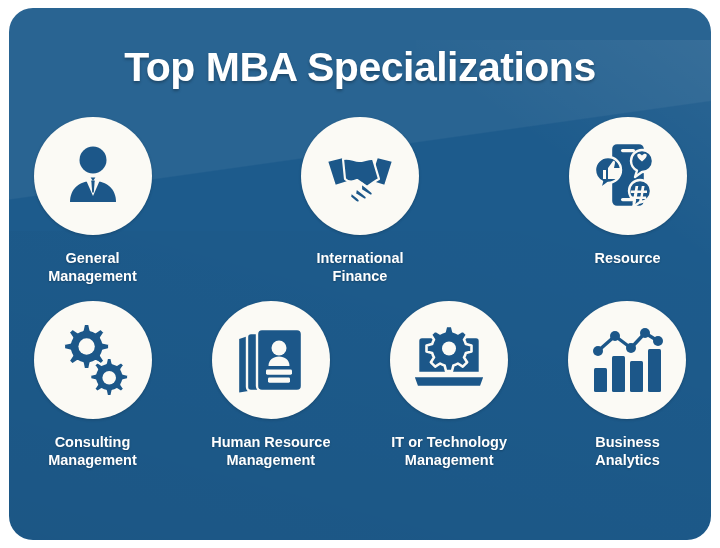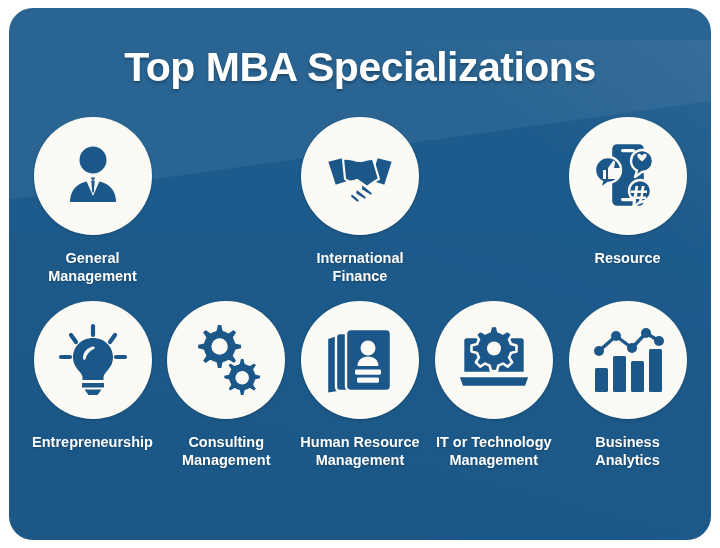--- a/index.html
+++ b/index.html
@@ -172,37 +172,20 @@
         </div>
         <div class="cell-label">Resource</div>
       </div>
 
 
 
     </div>
 
     <div class="row">
 
-      <div class="cell">
-        <div class="disc">
-          <svg width="76" height="76" viewBox="0 0 76 76">
-            <g stroke="#1c5789" stroke-width="4.2" stroke-linecap="round">
-              <line x1="38" y1="4" x2="38" y2="13"></line>
-              <line x1="16" y1="13" x2="21" y2="20"></line>
-              <line x1="60" y1="13" x2="55" y2="20"></line>
-              <line x1="6" y1="35" x2="15" y2="35"></line>
-              <line x1="70" y1="35" x2="61" y2="35"></line>
-            </g>
-            <path d="M38 16 c-11.5 0-20 8.6-20 19.3 0 7.2 3.8 11.2 6.6 14.5 1.8 2.1 2.9 3.6 2.9 6.2 v2 h21 v-2 c0-2.6 1.1-4.1 2.9-6.2 2.8-3.3 6.6-7.3 6.6-14.5 C58 24.6 49.5 16 38 16 z" fill="#1c5789"></path>
-            <path d="M27 61 h22 v4.5 h-22 z M29.5 67.5 h17 l-4 5.5 h-9 z" fill="#1c5789"></path>
-            <path d="M28 36 c0-6 4.5-10.5 10-11.5 1.6-.3 2.4 1.8 .9 2.6 -4.6 2.3-7.3 5.3-8.3 9.7 -.4 1.8-2.6 1.2-2.6-.8 z" fill="#fbfaf5"></path>
-          </svg>
-        </div>
-        <div class="cell-label">Entrepreneurship</div>
-      </div>
 
       <div class="cell">
         <div class="disc">
           <svg width="78" height="76" viewBox="0 0 78 76">
             <g fill="#1c5789" stroke="#fbfaf5" stroke-width="2.2" stroke-linejoin="round">
               <path d="M30 2 l5.2 0 l1.3 6.1 a21 21 0 0 1 5.1 2.1 l5.2-3.5 l3.7 3.7 l-3.5 5.2 a21 21 0 0 1 2.1 5.1 l6.1 1.3 l0 5.2 l-6.1 1.3 a21 21 0 0 1 -2.1 5.1 l3.5 5.2 l-3.7 3.7 l-5.2-3.5 a21 21 0 0 1 -5.1 2.1 l-1.3 6.1 l-5.2 0 l-1.3-6.1 a21 21 0 0 1 -5.1-2.1 l-5.2 3.5 l-3.7-3.7 l3.5-5.2 a21 21 0 0 1 -2.1-5.1 l-6.1-1.3 l0-5.2 l6.1-1.3 a21 21 0 0 1 2.1-5.1 l-3.5-5.2 l3.7-3.7 l5.2 3.5 a21 21 0 0 1 5.1-2.1 z"></path>
               <circle cx="32.6" cy="24.5" r="8.2" fill="#fbfaf5" stroke="none"></circle>
               <path d="M53 36 l4.4 0 l1.1 5.1 a17.5 17.5 0 0 1 4.3 1.8 l4.3-2.9 l3.1 3.1 l-2.9 4.3 a17.5 17.5 0 0 1 1.8 4.3 l5.1 1.1 l0 4.4 l-5.1 1.1 a17.5 17.5 0 0 1 -1.8 4.3 l2.9 4.3 l-3.1 3.1 l-4.3-2.9 a17.5 17.5 0 0 1 -4.3 1.8 l-1.1 5.1 l-4.4 0 l-1.1-5.1 a17.5 17.5 0 0 1 -4.3-1.8 l-4.3 2.9 l-3.1-3.1 l2.9-4.3 a17.5 17.5 0 0 1 -1.8-4.3 l-5.1-1.1 l0-4.4 l5.1-1.1 a17.5 17.5 0 0 1 1.8-4.3 l-2.9-4.3 l3.1-3.1 l4.3 2.9 a17.5 17.5 0 0 1 4.3-1.8 z"></path>
               <circle cx="55.2" cy="55.7" r="6.8" fill="#fbfaf5" stroke="none"></circle>
             </g>

